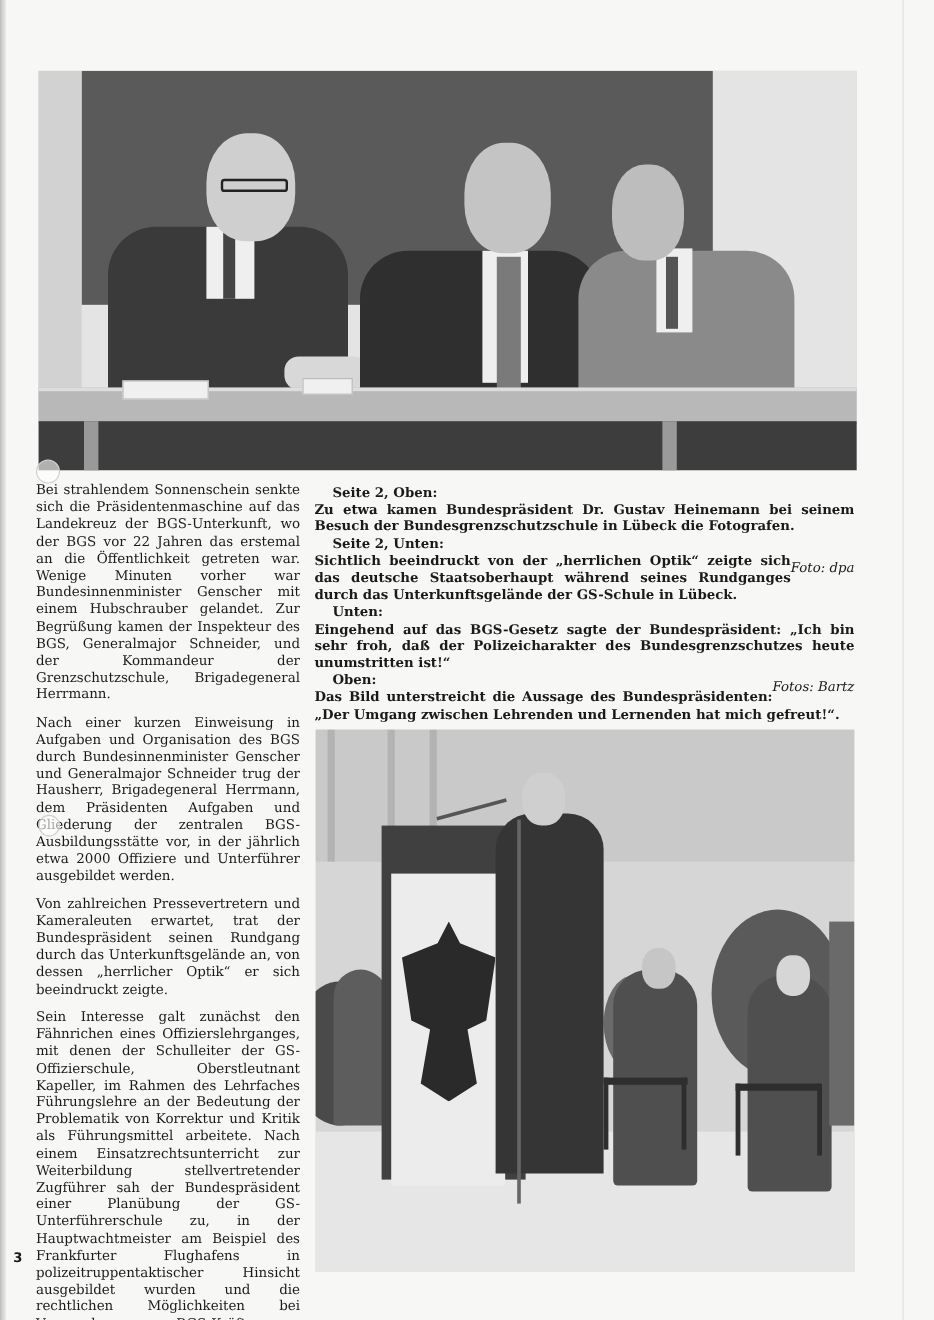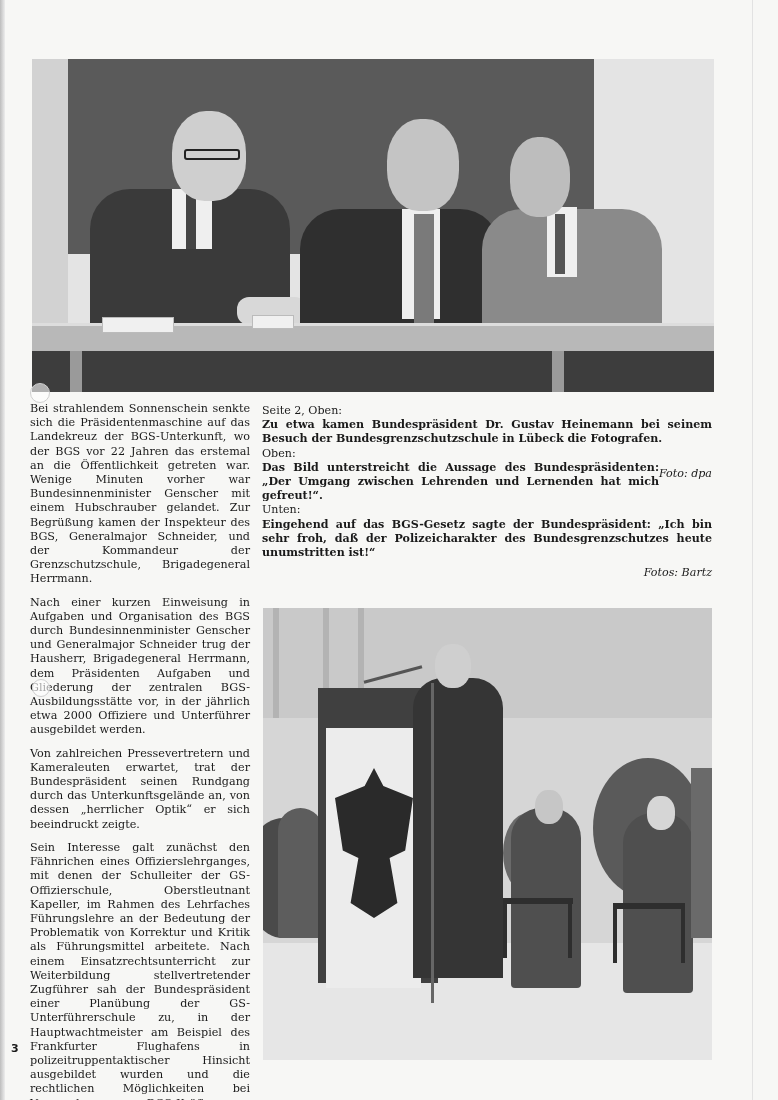--- a/index.html
+++ b/index.html
@@ -60,21 +60,21 @@
   
   .col-left {
     position: absolute; left: 30px; top: 402px; width: 220px;
     font-size: 11.2px; line-height: 14.2px; text-align: justify; hyphens: manual;
   }
   .col-left p { margin: 0 0 9px 0; }
   .captions {
     position: absolute; left: 262px; top: 404px; width: 450px;
     font-size: 11.1px; line-height: 14.2px; text-align: justify;
   }
-  .cap-head { font-weight: normal; display: block; }
+  .cap-head { font-weight: bold; display: block; margin-left: 15px; }
   .cap-body { font-weight: bold; display: block; }
   .credit { font-style: italic; font-weight: normal; float: right; margin-top: 20px; }
   .page-number {
     position: absolute; left: 11px; top: 1042px; font-size: 11px; font-weight: bold;
     font-family: "DejaVu Sans", "Liberation Sans", sans-serif;
   }
   .stain {
     position: absolute; border-radius: 50%; border: 1px solid #d0d0d0; background: rgba(255,255,255,0.6);
   }
 </style>
@@ -123,26 +123,30 @@
 
 </div>
 <div class="stain" style="left:32px;top:679px;width:16px;height:16px;"></div>
 
 <div class="captions">
   <div>
     <span class="cap-head">Seite 2, Oben:</span>
     <span class="cap-body"><span>Zu etwa kamen Bundespräsident Dr. Gustav Heinemann bei seinem Besuch der Bundesgrenzschutzschule in Lübeck die Fotografen.</span> <span class="credit">Foto: dpa</span></span>
   </div>
   <div>
-    <span class="cap-head">Oben:</span>
-    <span class="cap-body">Das Bild unterstreicht die Aussage des Bundespräsidenten: „Der Umgang zwischen Lehrenden und Lernenden hat mich gefreut!“.</span>
+    <span class="cap-head">Seite 2, Unten:</span>
+    <span class="cap-body">Sichtlich beeindruckt von der „herrlichen Optik“ zeigte sich das deutsche Staatsoberhaupt während seines Rundganges durch das Unterkunftsgelände der GS-Schule in Lübeck.</span>
   </div>
   <div>
     <span class="cap-head">Unten:</span>
     <span class="cap-body"><span>Eingehend auf das BGS-Gesetz sagte der Bundespräsident: „Ich bin sehr froh, daß der Polizeicharakter des Bundesgrenzschutzes heute unumstritten ist!“</span> <span class="credit">Fotos: Bartz</span></span>
+  </div>
+  <div>
+    <span class="cap-head">Oben:</span>
+    <span class="cap-body">Das Bild unterstreicht die Aussage des Bundespräsidenten: „Der Umgang zwischen Lehrenden und Lernenden hat mich gefreut!“.</span>
   </div>
 </div>
 
 <div class="photo-bottom" title="Federal President speaking at a lectern draped with the federal eagle banner; two uniformed officers seated on the right">
   <div class="pb-bg"></div>
   <div class="pb-wall"></div>
   <div class="pb-pillar" style="left:10px;"></div>
   <div class="pb-pillar" style="left:60px;"></div>
   <div class="pb-pillar" style="left:95px;"></div>
   <div class="pb-tree" style="left:-20px;top:210px;width:80px;height:120px;"></div>

